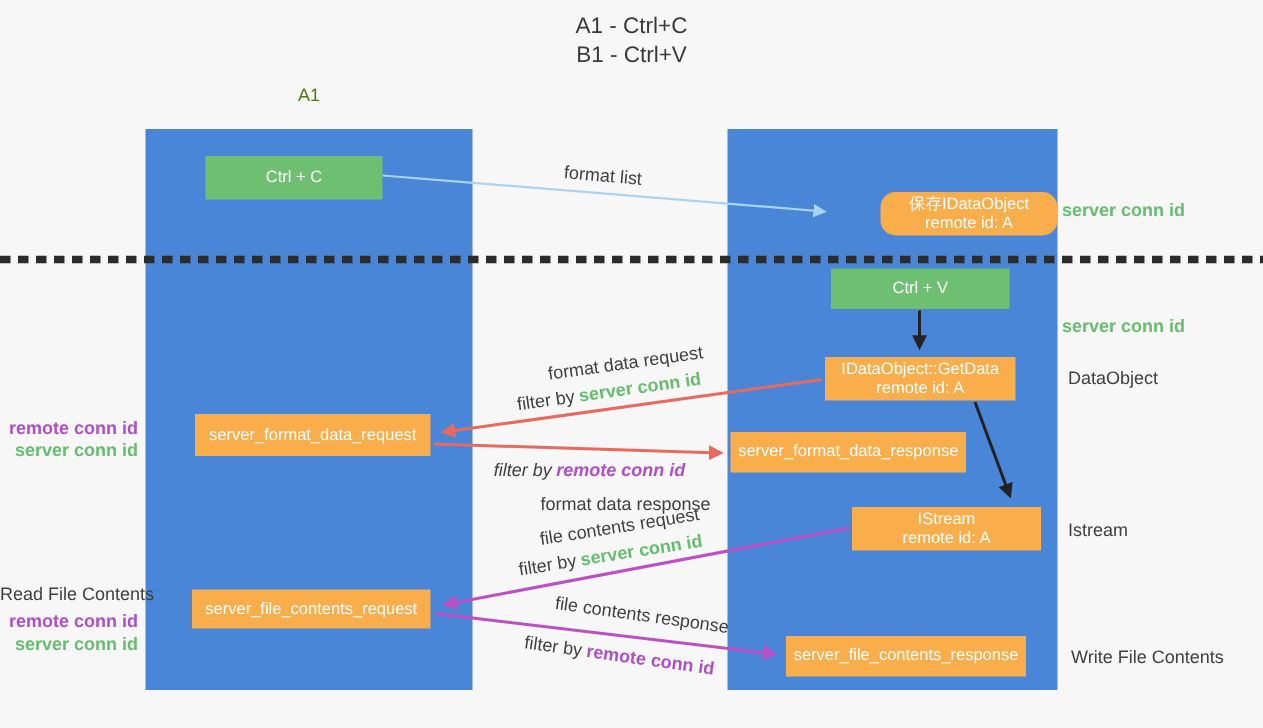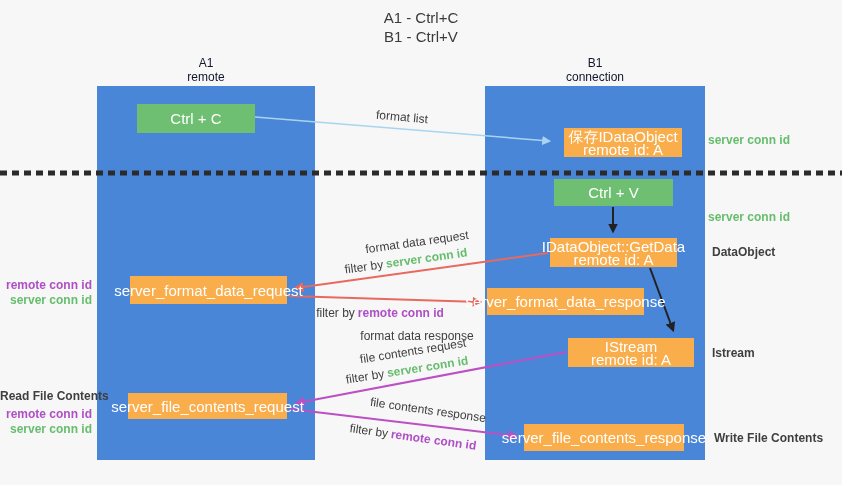--- a/index.html
+++ b/index.html
@@ -1,54 +1,49 @@
 <!DOCTYPE html>
 <html><head>
 <meta charset="utf-8">
 <style>
   html,body{margin:0;padding:0;background:#f7f7f7;}
   #canvas{position:relative;width:842px;height:485px;background:#f7f7f7;overflow:hidden;
           font-family:"Liberation Sans","DejaVu Sans",sans-serif;color:#3f3f3f;}
   .title{position:absolute;left:0;top:8px;width:842px;text-align:center;font-size:15px;
          color:#3a3a3a;line-height:19px;}
   .lane{position:absolute;background:#4a86d8;}
-  .lane-hdr{position:absolute;text-align:center;font-size:12px;color:#0f172a;line-height:14px;}
+  .lane-hdr{position:absolute;text-align:center;font-size:12px;color:#4d7c0f;line-height:14px;}
   #arrows{position:absolute;left:0;top:0;z-index:2;}
   .box{position:absolute;display:flex;flex-direction:column;align-items:center;justify-content:center;
-       color:#ffffff;font-size:15px;line-height:13px;text-align:center;z-index:3;white-space:nowrap;}
+       color:#ffffff;font-size:11px;line-height:13px;text-align:center;z-index:3;white-space:nowrap;}
   .box.green{background:#6fbf72;}
   .box.orange{background:#f9ad4b;}
   .albl{position:absolute;font-size:12px;color:#3f3f3f;white-space:nowrap;z-index:4;
         transform-origin:center;}
   .albl.center{transform:translate(-50%,-50%);}
   .albl .fgreen{color:#67bd6e;font-weight:bold;margin-left:3px;}
   .albl .fpurple{color:#af4fc5;font-weight:bold;margin-left:3px;}
   .slbl{position:absolute;font-size:12px;white-space:nowrap;z-index:4;}
   .slbl.green{color:#67bd6e;font-weight:bold;}
   .slbl.purple{color:#af4fc5;font-weight:bold;}
-  .slbl.gray{color:#3f3f3f;font-weight:bold;}
+  .slbl.gray{color:#3f3f3f;}
   .left-stack{position:absolute;text-align:right;line-height:15px;z-index:4;}
 </style>
 </head>
 <body>
 
 <div id="canvas">
 
   <div class="title">
     <div>A1 - Ctrl+C</div>
     <div>B1 - Ctrl+V</div>
   </div>
 
   <div class="lane-hdr" style="left:97px;top:56px;width:218px;">
     <div>A1</div>
-    <div>remote</div>
-  </div>
-  <div class="lane-hdr" style="left:485px;top:56px;width:220px;">
-    <div>B1</div>
-    <div>connection</div>
   </div>
 
   <div class="lane" style="left:97px;top:86px;width:218px;height:374px;"></div>
   <div class="lane" style="left:485px;top:86px;width:220px;height:374px;"></div>
 
   <svg id="arrows" width="842" height="485">
     <defs>
       <marker id="m-blue" viewBox="0 0 8 8" refX="6" refY="4" markerWidth="9" markerHeight="9" markerUnits="userSpaceOnUse" orient="auto">
           <path d="M0,0 L8,4 L0,8 z" fill="#a9d4ef"></path>
         </marker>
@@ -68,21 +63,21 @@
     <line x1="548" y1="253" x2="296" y2="288" stroke="#e8695e" stroke-width="2" marker-end="url(#m-red)"></line>
     <line x1="289" y1="296" x2="480" y2="302" stroke="#e8695e" stroke-width="2" marker-end="url(#m-red)"></line>
     <line x1="650" y1="268" x2="673" y2="330" stroke="#222222" stroke-width="2" marker-end="url(#m-black)"></line>
     <line x1="566" y1="352" x2="297" y2="403" stroke="#bc4fc4" stroke-width="2" marker-end="url(#m-magenta)"></line>
     <line x1="290" y1="409" x2="516" y2="436" stroke="#bc4fc4" stroke-width="2" marker-end="url(#m-magenta)"></line>
   </svg>
 
   <div class="box green" style="left:137px;top:104px;width:118px;height:29px;">
     <div>Ctrl + C</div>
   </div>
-  <div class="box orange" style="left:564px;top:128px;width:118px;height:29px;">
+  <div class="box orange" style="left:587px;top:128px;width:118px;height:29px;border-radius:10px;">
     <div>保存IDataObject</div>
     <div>remote id: A</div>
   </div>
   <div class="box green" style="left:554px;top:179px;width:119px;height:27px;text-align:right;">
     <div>Ctrl + V</div>
   </div>
   <div class="box orange" style="left:550px;top:238px;width:127px;height:29px;align-items:center;">
     <div>IDataObject::GetData</div>
     <div>remote id: A</div>
   </div>
@@ -102,21 +97,21 @@
   <div class="box orange" style="left:524px;top:424px;width:160px;height:27px;text-align:center;">
     <div>server_file_contents_response</div>
   </div>
 
   <div class="albl center" style="left:402px;top:117px;transform:translate(-50%,-50%) rotate(5deg);">format list</div>
 
   <div class="albl center" style="left:417px;top:242px;transform:translate(-50%,-50%) rotate(-8deg);">format data request</div>
   <div class="albl center" style="left:406px;top:261px;transform:translate(-50%,-50%) rotate(-8deg);"><span>filter by</span><span class="fgreen">server conn id</span></div>
 
   <div class="albl center" style="left:417px;top:290px;margin-top:46px;">format data response</div>
-  <div class="albl center" style="left:380px;top:313px;"><span>filter by</span><span class="fpurple">remote conn id</span></div>
+  <div class="albl center" style="left:393px;top:313px;font-style:italic;"><span>filter by</span><span class="fpurple">remote conn id</span></div>
 
   <div class="albl center" style="left:413px;top:351px;transform:translate(-50%,-50%) rotate(-9deg);">file contents request</div>
   <div class="albl center" style="left:407px;top:370px;transform:translate(-50%,-50%) rotate(-9deg);"><span>filter by</span><span class="fgreen">server conn id</span></div>
 
   <div class="albl center" style="left:428px;top:410px;transform:translate(-50%,-50%) rotate(8deg);">file contents response</div>
   <div class="albl center" style="left:413px;top:437px;transform:translate(-50%,-50%) rotate(8deg);"><span>filter by</span><span class="fpurple">remote conn id</span></div>
 
   <div class="slbl green" style="left:708px;top:133px;">server conn id</div>
   <div class="slbl green" style="left:708px;top:210px;">server conn id</div>
   <div class="slbl gray" style="left:712px;top:245px;">DataObject</div>

